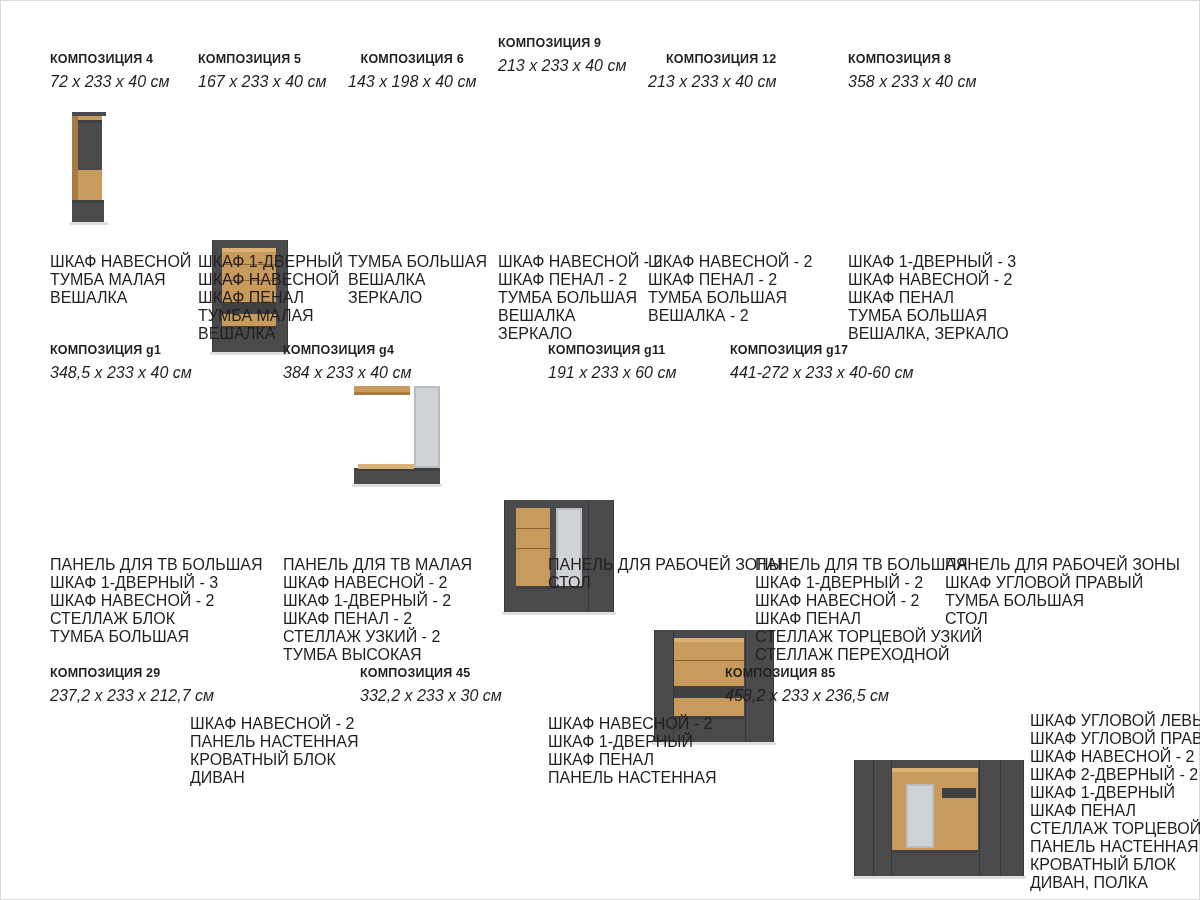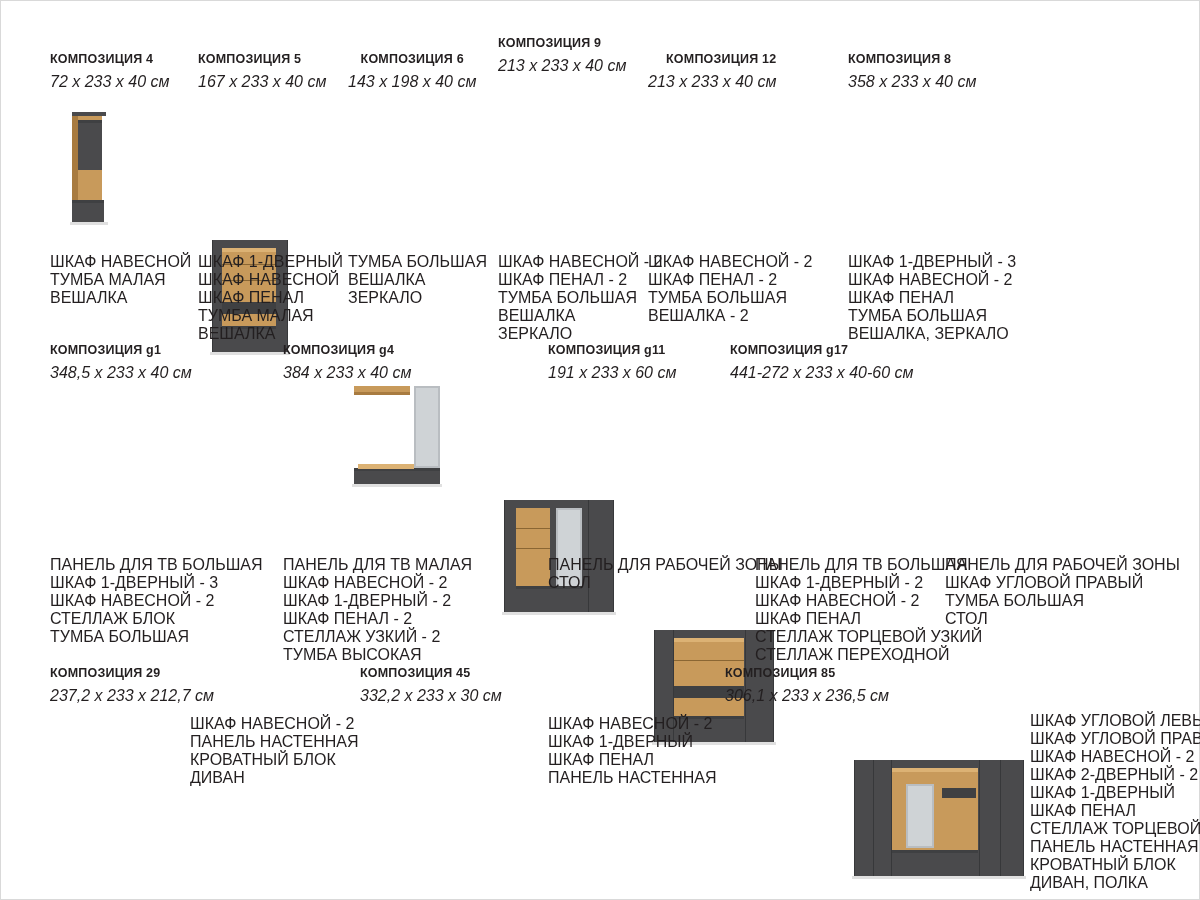--- a/index.html
+++ b/index.html
@@ -266,21 +266,21 @@
 
   <div class="card parts" style="left:548px;top:715px;">
     <div>ШКАФ НАВЕСНОЙ - 2</div>
     <div>ШКАФ 1-ДВЕРНЫЙ</div>
     <div>ШКАФ ПЕНАЛ</div>
     <div>ПАНЕЛЬ НАСТЕННАЯ</div>
   </div>
 
   <div class="card" style="left:725px;top:666px;">
     <div class="name">КОМПОЗИЦИЯ 85</div>
-    <div class="dims">306,1 x 233 x 236,5 см</div>
+    <div class="dims">458,2 x 233 x 236,5 см</div>
   </div>
 
   <div class="card parts" style="left:1030px;top:712px;">
     <div>ШКАФ УГЛОВОЙ ЛЕВЫЙ</div>
     <div>ШКАФ УГЛОВОЙ ПРАВЫЙ</div>
     <div>ШКАФ НАВЕСНОЙ - 2</div>
     <div>ШКАФ 2-ДВЕРНЫЙ - 2</div>
     <div>ШКАФ 1-ДВЕРНЫЙ</div>
     <div>ШКАФ ПЕНАЛ</div>
     <div>СТЕЛЛАЖ ТОРЦЕВОЙ</div>

